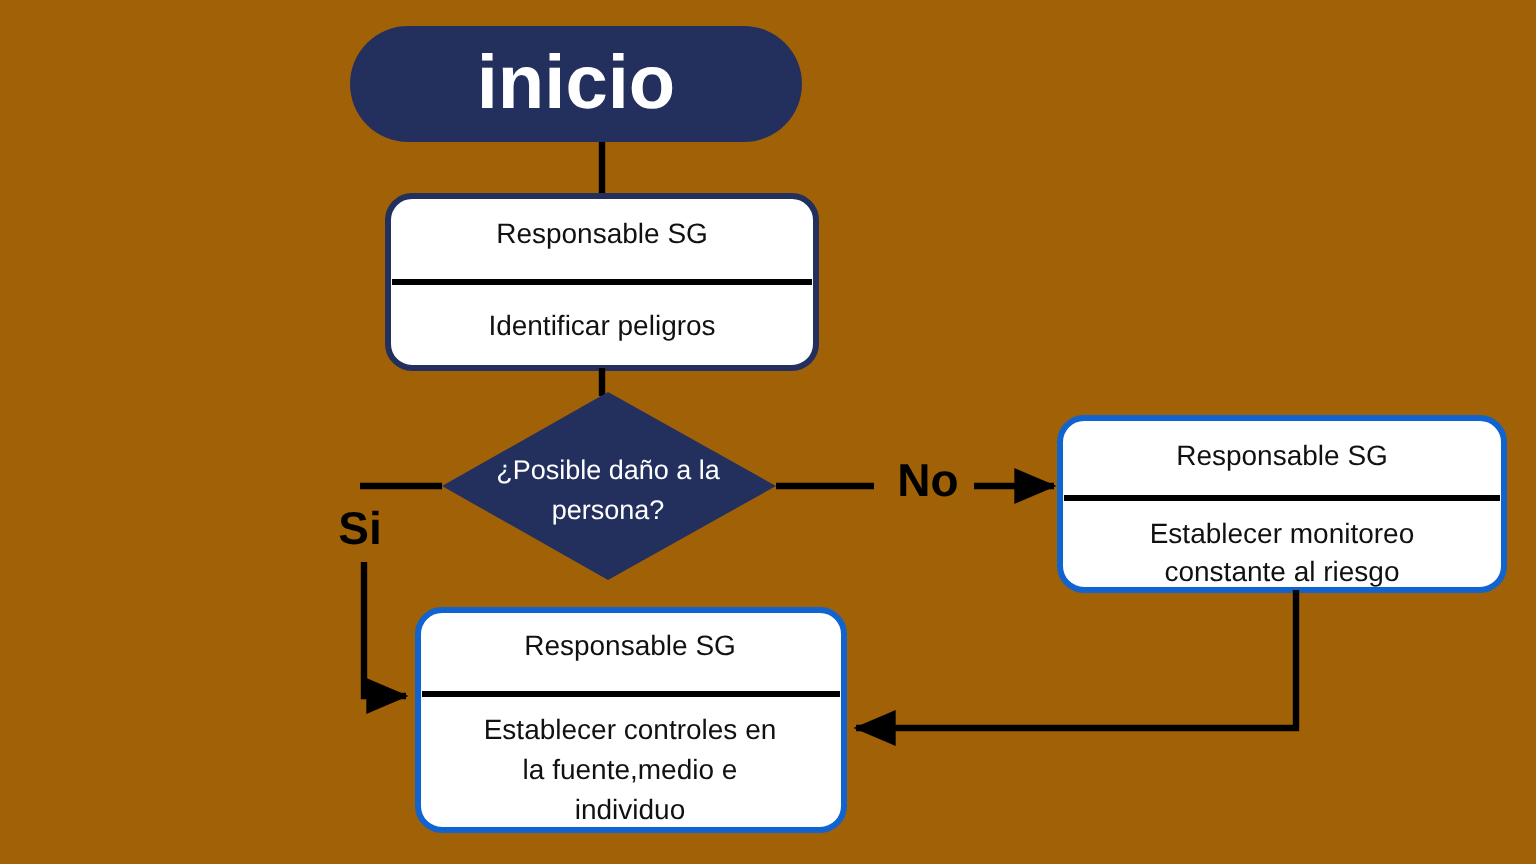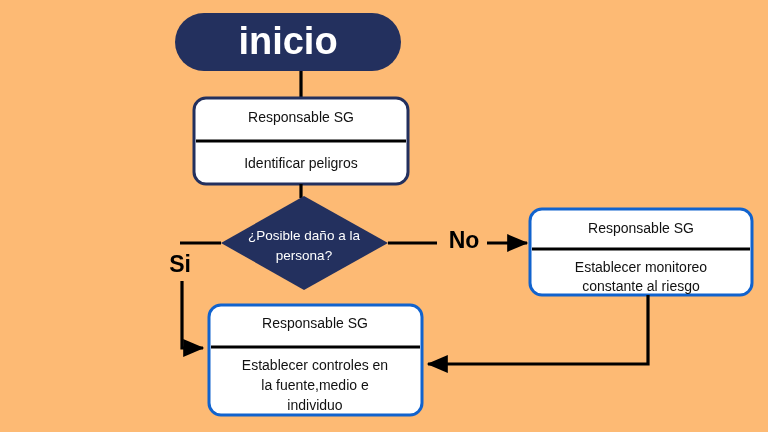--- a/index.html
+++ b/index.html
@@ -10,21 +10,21 @@
   body {
     width: 768px;
     height: 432px;
     overflow: hidden;
     font-family: "Liberation Sans", sans-serif;
   }
   #flowchart-root {
     position: relative;
     width: 768px;
     height: 432px;
-    background: #fdba74;
+    background: #a16207;
   }
   svg#flow-svg {
     display: block;
     width: 768px;
     height: 432px;
   }
   .node-text {
     font-family: "Liberation Sans", sans-serif;
     text-anchor: middle;
     dominant-baseline: middle;

